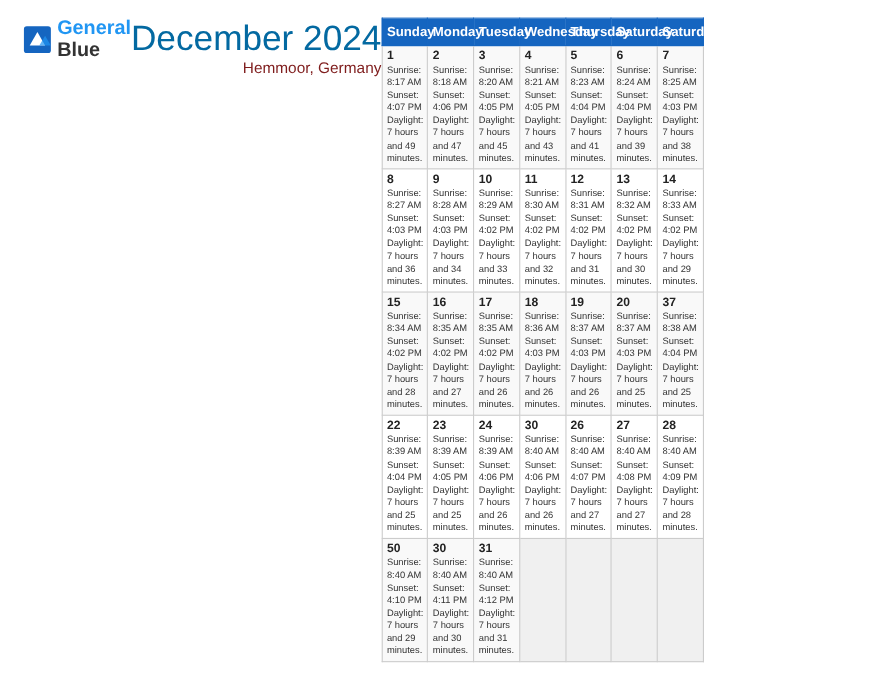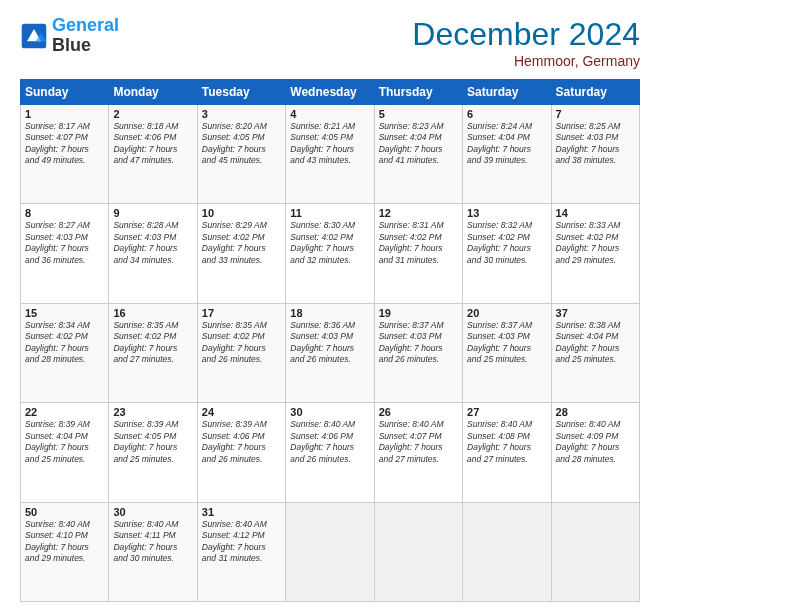--- a/index.html
+++ b/index.html
@@ -8,21 +8,21 @@
       background: #fff;
       width: 792px;
       height: 612px;
       overflow: hidden;
     }
     .page {
       width: 660px;
       height: 612px;
       padding: 16px 20px 10px 20px;
       display: flex;
-      flex-direction: column;
+      flex-direction: row;
     }
     .header {
       display: flex;
       justify-content: space-between;
       align-items: flex-start;
       margin-bottom: 10px;
     }
     .logo {
       display: flex;
       align-items: center;
@@ -81,21 +81,20 @@
       font-size: 11px;
       font-weight: bold;
       color: #222;
       display: block;
       margin-bottom: 1px;
     }
     .day-info {
       font-size: 8.5px;
       line-height: 1.35;
       color: #333;
-      font-style: italic;
     }
     .empty-cell {
       background: #f0f0f0 !important;
     }
   </style>
 </head>
 <body>
 
 <div class="page">
   <div class="header">

